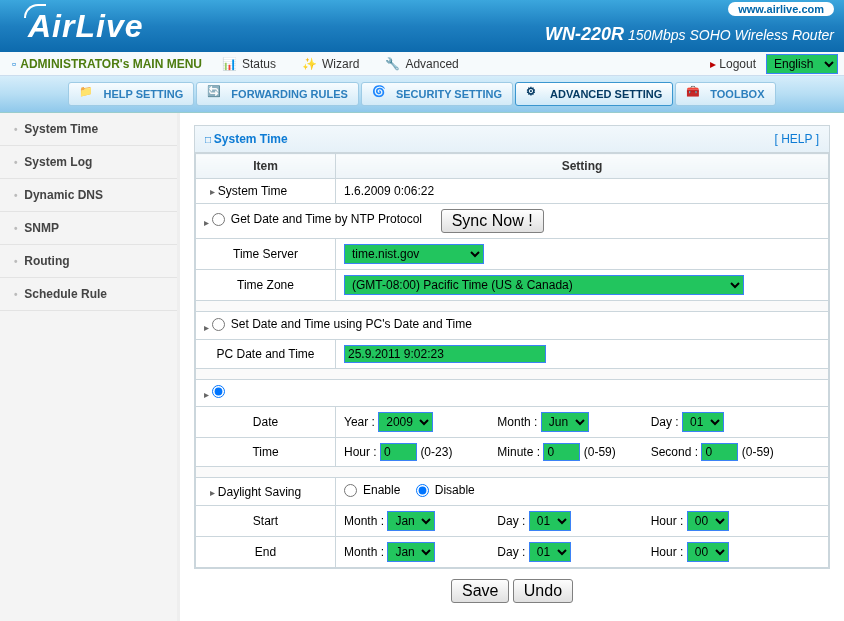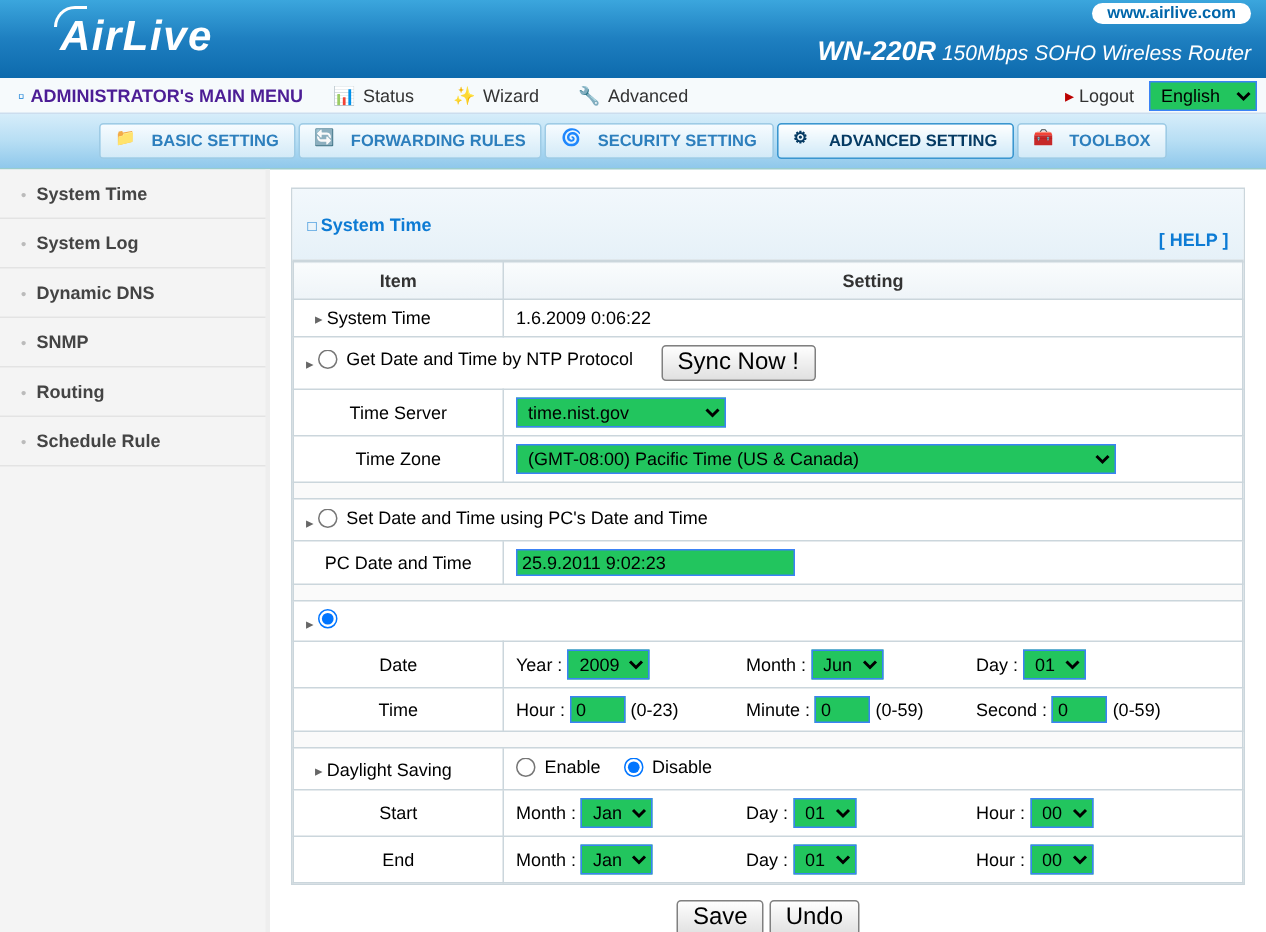--- a/index.html
+++ b/index.html
@@ -1,24 +1,24 @@
 <!DOCTYPE html>
 <html><head>
 <meta charset="utf-8">
 <style>
 * { margin:0; padding:0; box-sizing:border-box; }
 body { font-family: Arial, sans-serif; font-size:12px; background:#fff; width:844px; }
 .header { background: linear-gradient(#3ba6dd, #1e7fc0 50%, #0d6aad); height:52px; position:relative; color:#fff; }
-.logo { position:absolute; left:40px; top:8px; font-size:28px; font-style:italic; font-weight:bold; letter-spacing:1px; }
+.logo { position:absolute; left:28px; top:8px; font-size:32px; font-style:italic; font-weight:bold; letter-spacing:1px; }
 .logo:before { content:""; position:absolute; left:-4px; top:-4px; width:20px; height:12px; border:2px solid #fff; border-bottom:none; border-right:none; border-radius:20px 0 0 0; }
 .model { position:absolute; right:10px; top:24px; font-size:14px; font-style:italic; }
 .model b { font-size:18px; }
 .urlpill { position:absolute; right:10px; top:2px; background:#fff; color:#0066aa; font-weight:bold; font-size:11px; padding:1px 10px; border-radius:10px; }
 .menubar { height:24px; background:#f6fafc; border-bottom:1px solid #cde; display:flex; align-items:center; font-size:12px; }
-.admin-menu { color:#4c1d95; font-weight:bold; padding:0 12px; }
+.admin-menu { color:#4d7c0f; font-weight:bold; padding:0 12px; }
 .admin-menu:before { content:"▫"; color:#0d7bd4; margin-right:4px; }
 .nav-item { padding:0 18px 0 28px; position:relative; color:#333; cursor:pointer; }
 .nav-item .nicon { position:absolute; left:8px; top:0; }
 .spacer { flex:1; }
 .logout { padding:0 10px; color:#333; cursor:pointer; }
 .logout:before { content:"▸ "; color:#b00; }
 .lang { margin-right:6px; }
 .lang select { font-size:12px; width:72px; }
 .tabstrip { background:linear-gradient(#d6edfa,#b7def4 50%,#8fc8eb); height:37px; display:flex; align-items:center; justify-content:center; gap:2px; border-bottom:1px solid #9cc; }
 .tab { display:flex; align-items:center; gap:6px; padding:2px 10px; font-weight:bold; font-size:11px; color:#2d7fbd; border:1px solid #9ecbe5; background:linear-gradient(#f7fcff,#d3eaf7); border-radius:3px; cursor:pointer; white-space:nowrap; }
@@ -26,21 +26,21 @@
 .tab.active { color:#053a63; background:linear-gradient(#fff,#cfe9f8); border-color:#3a96cf; }
 .body { display:flex; }
 .sidebar { width:180px; background:#f4f4f4; border-right:3px solid #eee; min-height:500px; }
 .side-item { padding:9px 14px; border-bottom:1px solid #e3e3e3; color:#444; font-weight:bold; cursor:pointer; font-size:12px; }
 .side-item:before { content:"• "; color:#bbb; margin-right:4px; font-size:10px; }
 .content { flex:1; padding:12px 14px 16px 14px; }
 .panel { border:1px solid #cbd6dc; }
 .panel-title { background:linear-gradient(#f2f8fc,#e6f1f8); padding:6px 10px; display:flex; justify-content:space-between; align-items:center; border-bottom:1px solid #cbd6dc; }
 .panel-title .pt { color:#0d7bd4; font-weight:bold; }
 .panel-title .pt:before { content:"□ "; color:#0d7bd4; font-size:10px; }
-.help { color:#0d7bd4; font-weight:bold; cursor:pointer;margin-top:21px; }
+.help { color:#0d7bd4; font-weight:normal; cursor:pointer; }
 table.grid { width:100%; border-collapse:collapse; }
 table.grid th { background:linear-gradient(#fafcfd,#eef4f8); border:1px solid #cbd6dc; padding:5px 8px; font-weight:bold; font-size:12px; color:#333; }
 table.grid td { border:1px solid #cbd6dc; padding:5px 8px; font-size:12px; vertical-align:middle; }
 table.grid td.lbl { text-align:center; width:140px; }
 table.grid td.lbl-left { width:140px; padding-left:14px; }
 .arr:before { content:"▸ "; font-size:10px; color:#666; }
 .divrow td { height:4px; padding:0; background:#fafafa; }
 select, input[type=text] { font-size:12px; padding:1px 3px; border:1px solid #3b82f6; background:#22c55e; }
 .btn { font-size:16px; padding:2px 10px; border:1px solid #808080; border-radius:3px; background:linear-gradient(#fefefe,#e0e0e0); cursor:pointer; }
 .actions { text-align:center; padding:10px 0 2px 0; }
@@ -69,21 +69,21 @@
   <div class="lang">
     <select>
       <option>English</option>
     </select>
   </div>
 </div>
 
 <div class="tabstrip">
   <div class="tab">
       <span class="ticon">📁</span>
-      <span>BASIC SETTING</span>
+      <span>HELP SETTING</span>
     </div>
   <div class="tab">
       <span class="ticon">🔄</span>
       <span>FORWARDING RULES</span>
     </div>
   <div class="tab">
       <span class="ticon">🌀</span>
       <span>SECURITY SETTING</span>
     </div>
   <div class="tab active">
@@ -149,21 +149,21 @@
         <tr>
           <td colspan="2" class="arr">
             <label class="radio-lbl">
               <input type="radio" name="mode" style="">
               <span>Set Date and Time using PC's Date and Time</span>
             </label>
           </td>
         </tr>
         <tr>
           <td class="lbl">PC Date and Time</td>
-          <td><input type="text" style="width: 186px;" value="25.9.2011 9:02:23"></td>
+          <td><input type="text" style="width: 202px;" value="25.9.2011 9:02:23"></td>
         </tr>
         <tr class="divrow">
               <td colspan="2"></td>
             </tr>
         <tr>
           <td colspan="2" class="arr">
             <label class="radio-lbl">
               <input type="radio" name="mode" checked="" style="">
             </label>
           </td>

